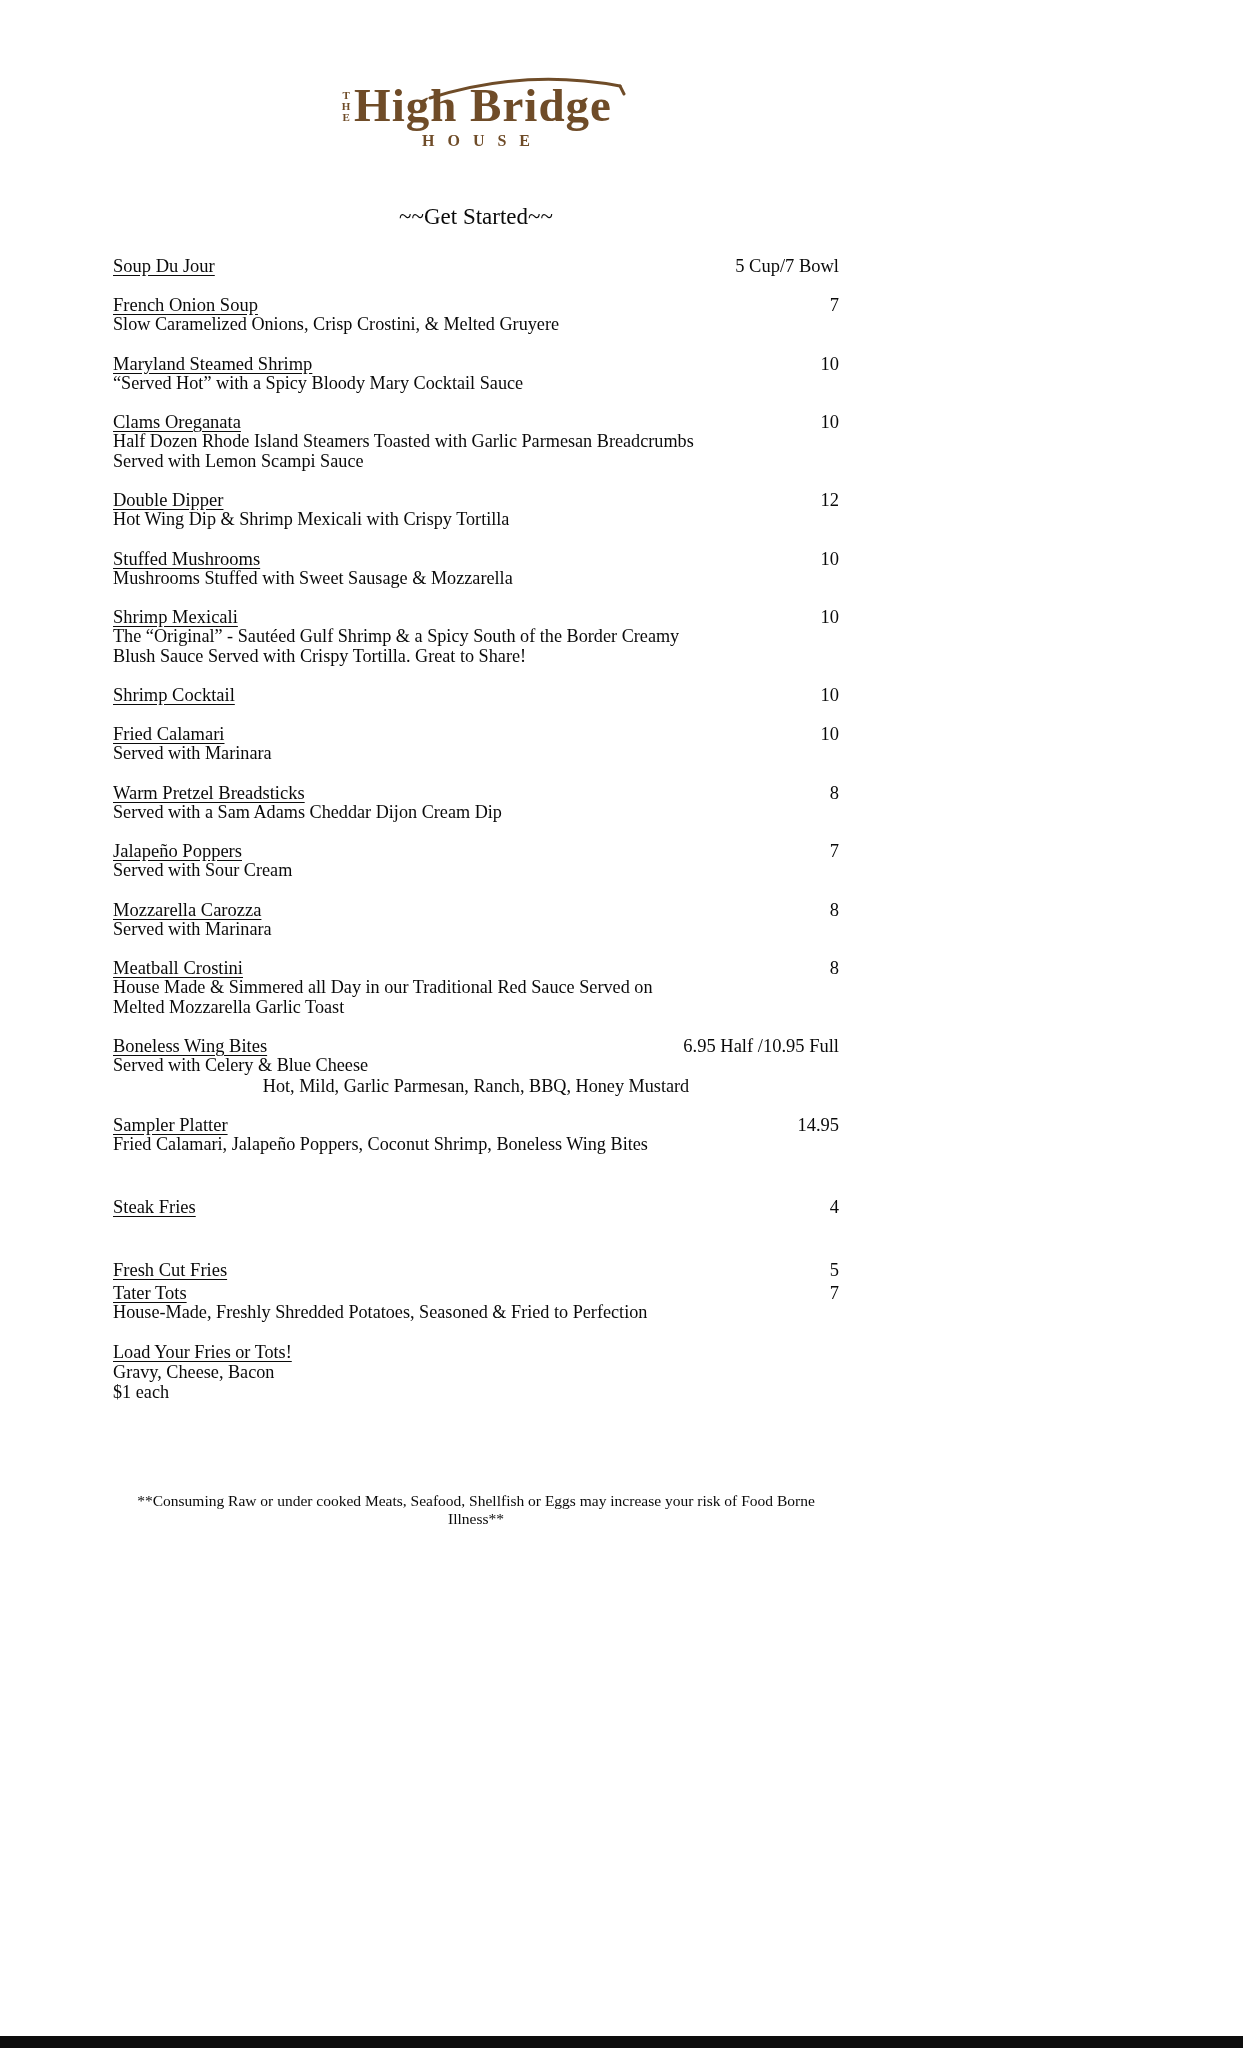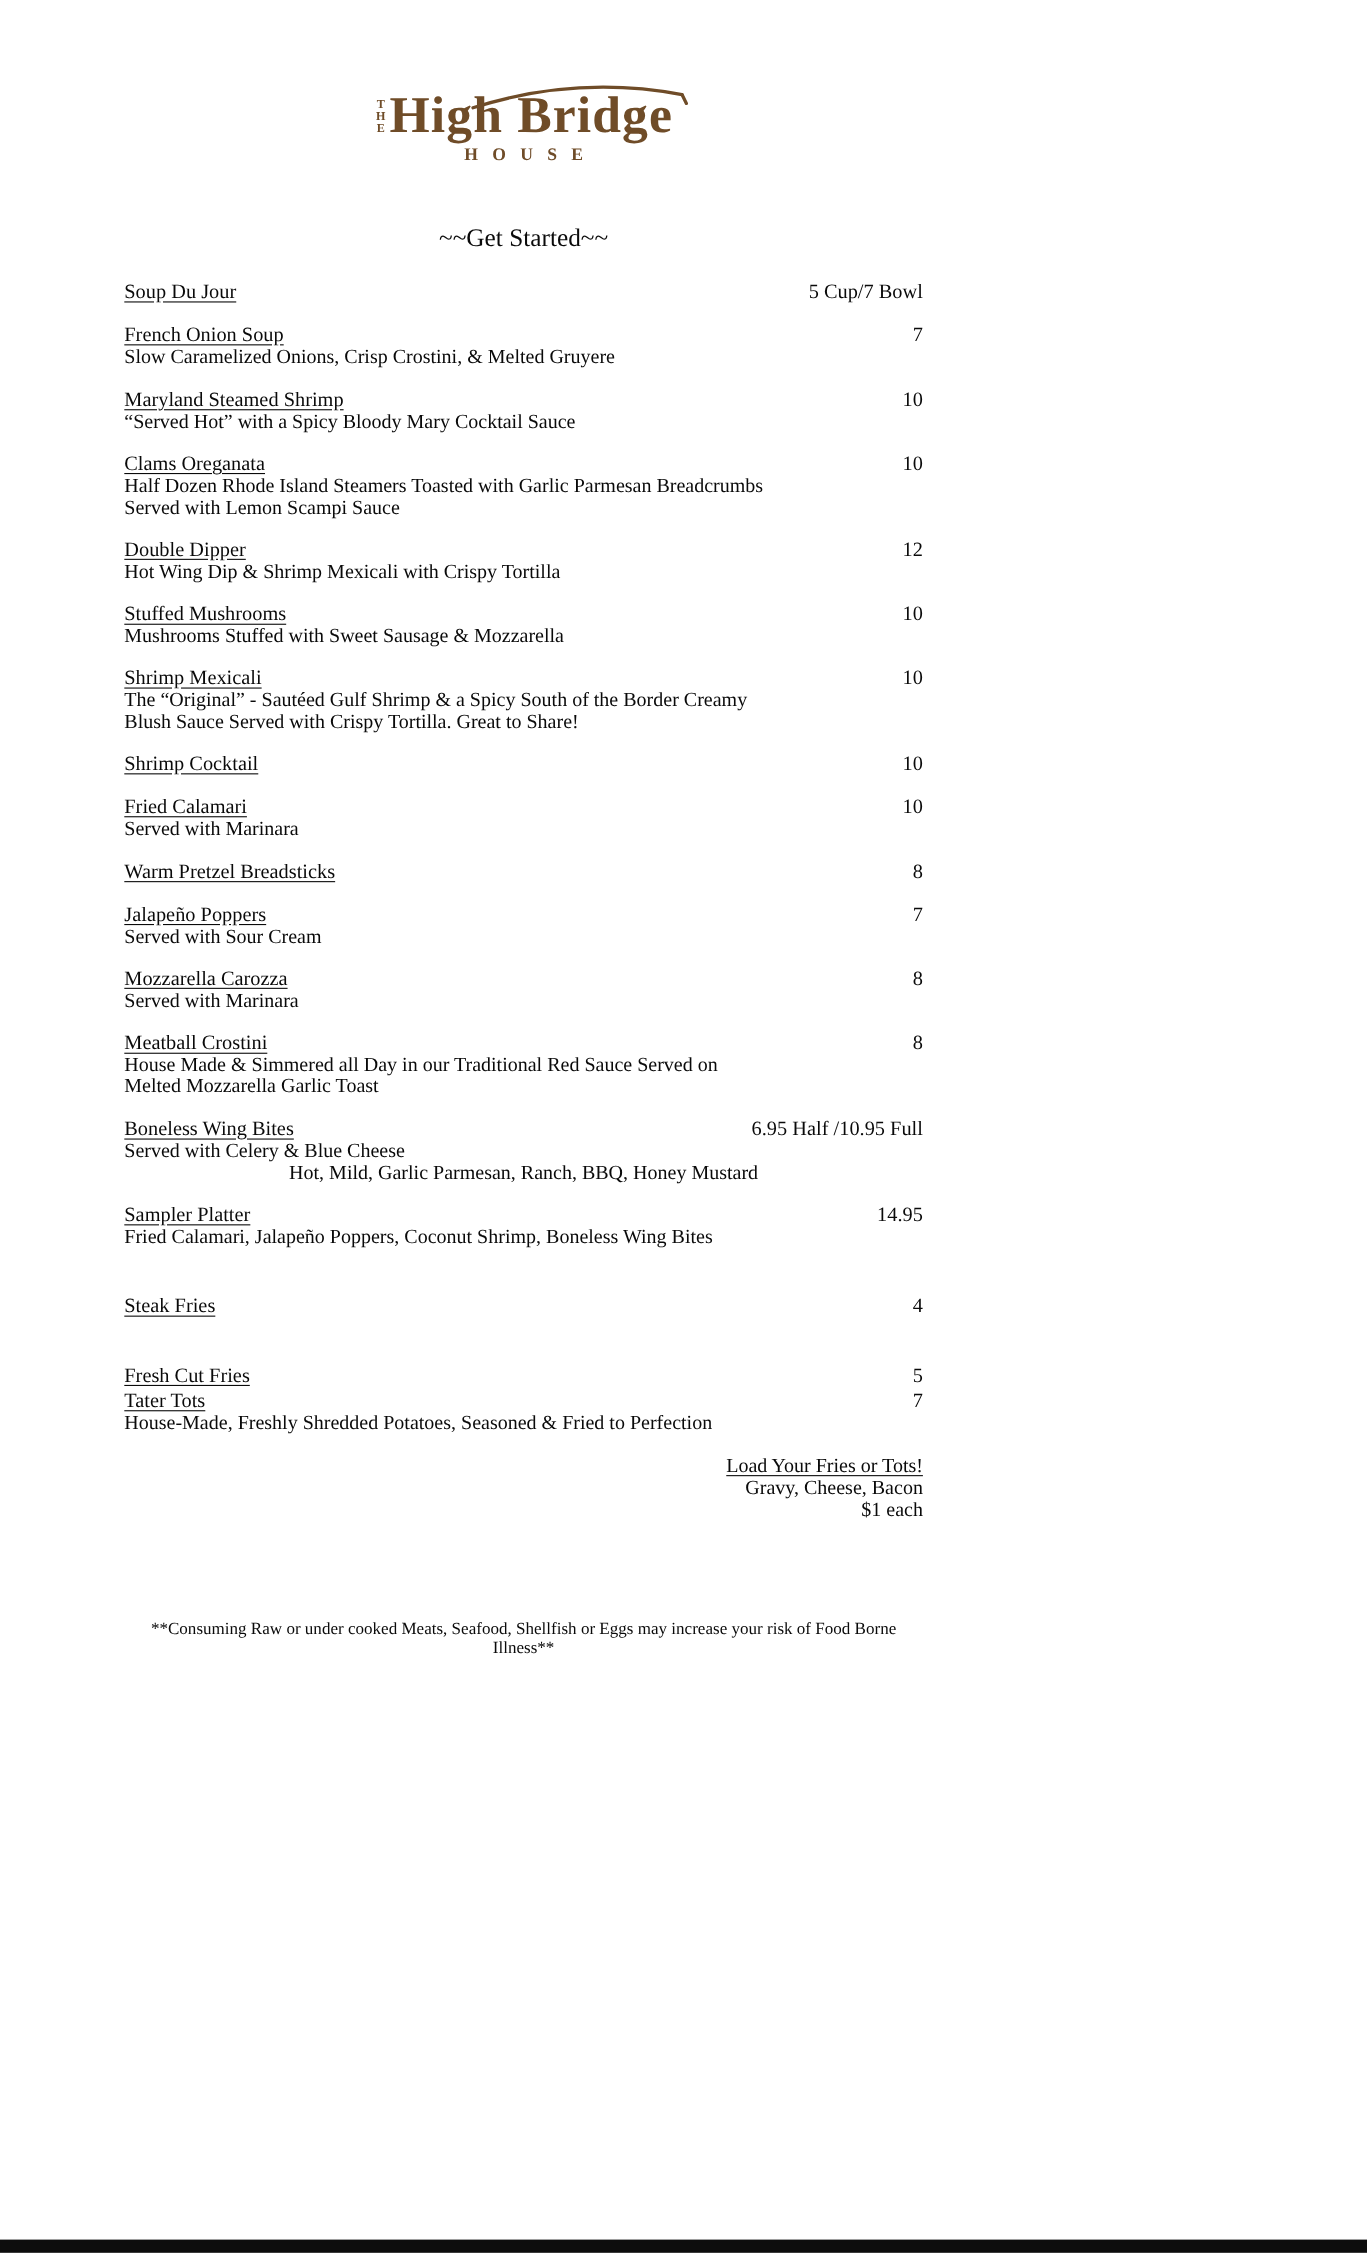--- a/index.html
+++ b/index.html
@@ -34,21 +34,21 @@
   .menu-item { margin-bottom:19px; }
   .menu-item.tight { margin-bottom:3px;margin-top:43px; }
   .item-row { display:flex; justify-content:space-between; align-items:baseline; line-height:20px; }
   .item-name { font-size:18.5px; text-decoration:underline; text-underline-offset:3px; }
   .item-price { font-size:18.5px; text-align:right; white-space:nowrap; }
   .item-desc { font-size:18.2px; line-height:19.5px; white-space:nowrap; }
 
   .center-sub { text-align:center; font-size:18.2px; line-height:20px; }
   .underlined { text-decoration:underline; text-underline-offset:3px; }
 
-  .load-block { text-align:right; font-size:18.2px; line-height:20px; }
+  .load-block { text-align:left; font-size:18.2px; line-height:20px; }
 
   .footer { text-align:center; font-size:15.5px; margin-top:90px; }
 
   .bottom-bar { position:absolute; left:0; bottom:0; width:100%; height:12px; background:#0d0d0d; }
 </style>
 </head>
 <body>
 
 <div class="content">
 
@@ -138,20 +138,21 @@
         <span class="item-price">10</span>
       </div>
       <div class="item-desc">Served with Marinara</div>
     </div>
 
     <div class="menu-item">
       <div class="item-row">
         <span class="item-name">Warm Pretzel Breadsticks</span>
         <span class="item-price">8</span>
       </div>
+      <div class="item-desc">Served with a Sam Adams Cheddar Dijon Cream Dip</div>
     </div>
 
     <div class="menu-item">
       <div class="item-row">
         <span class="item-name">Jalapeño Poppers</span>
         <span class="item-price">7</span>
       </div>
       <div class="item-desc">Served with Sour Cream</div>
     </div>
 

